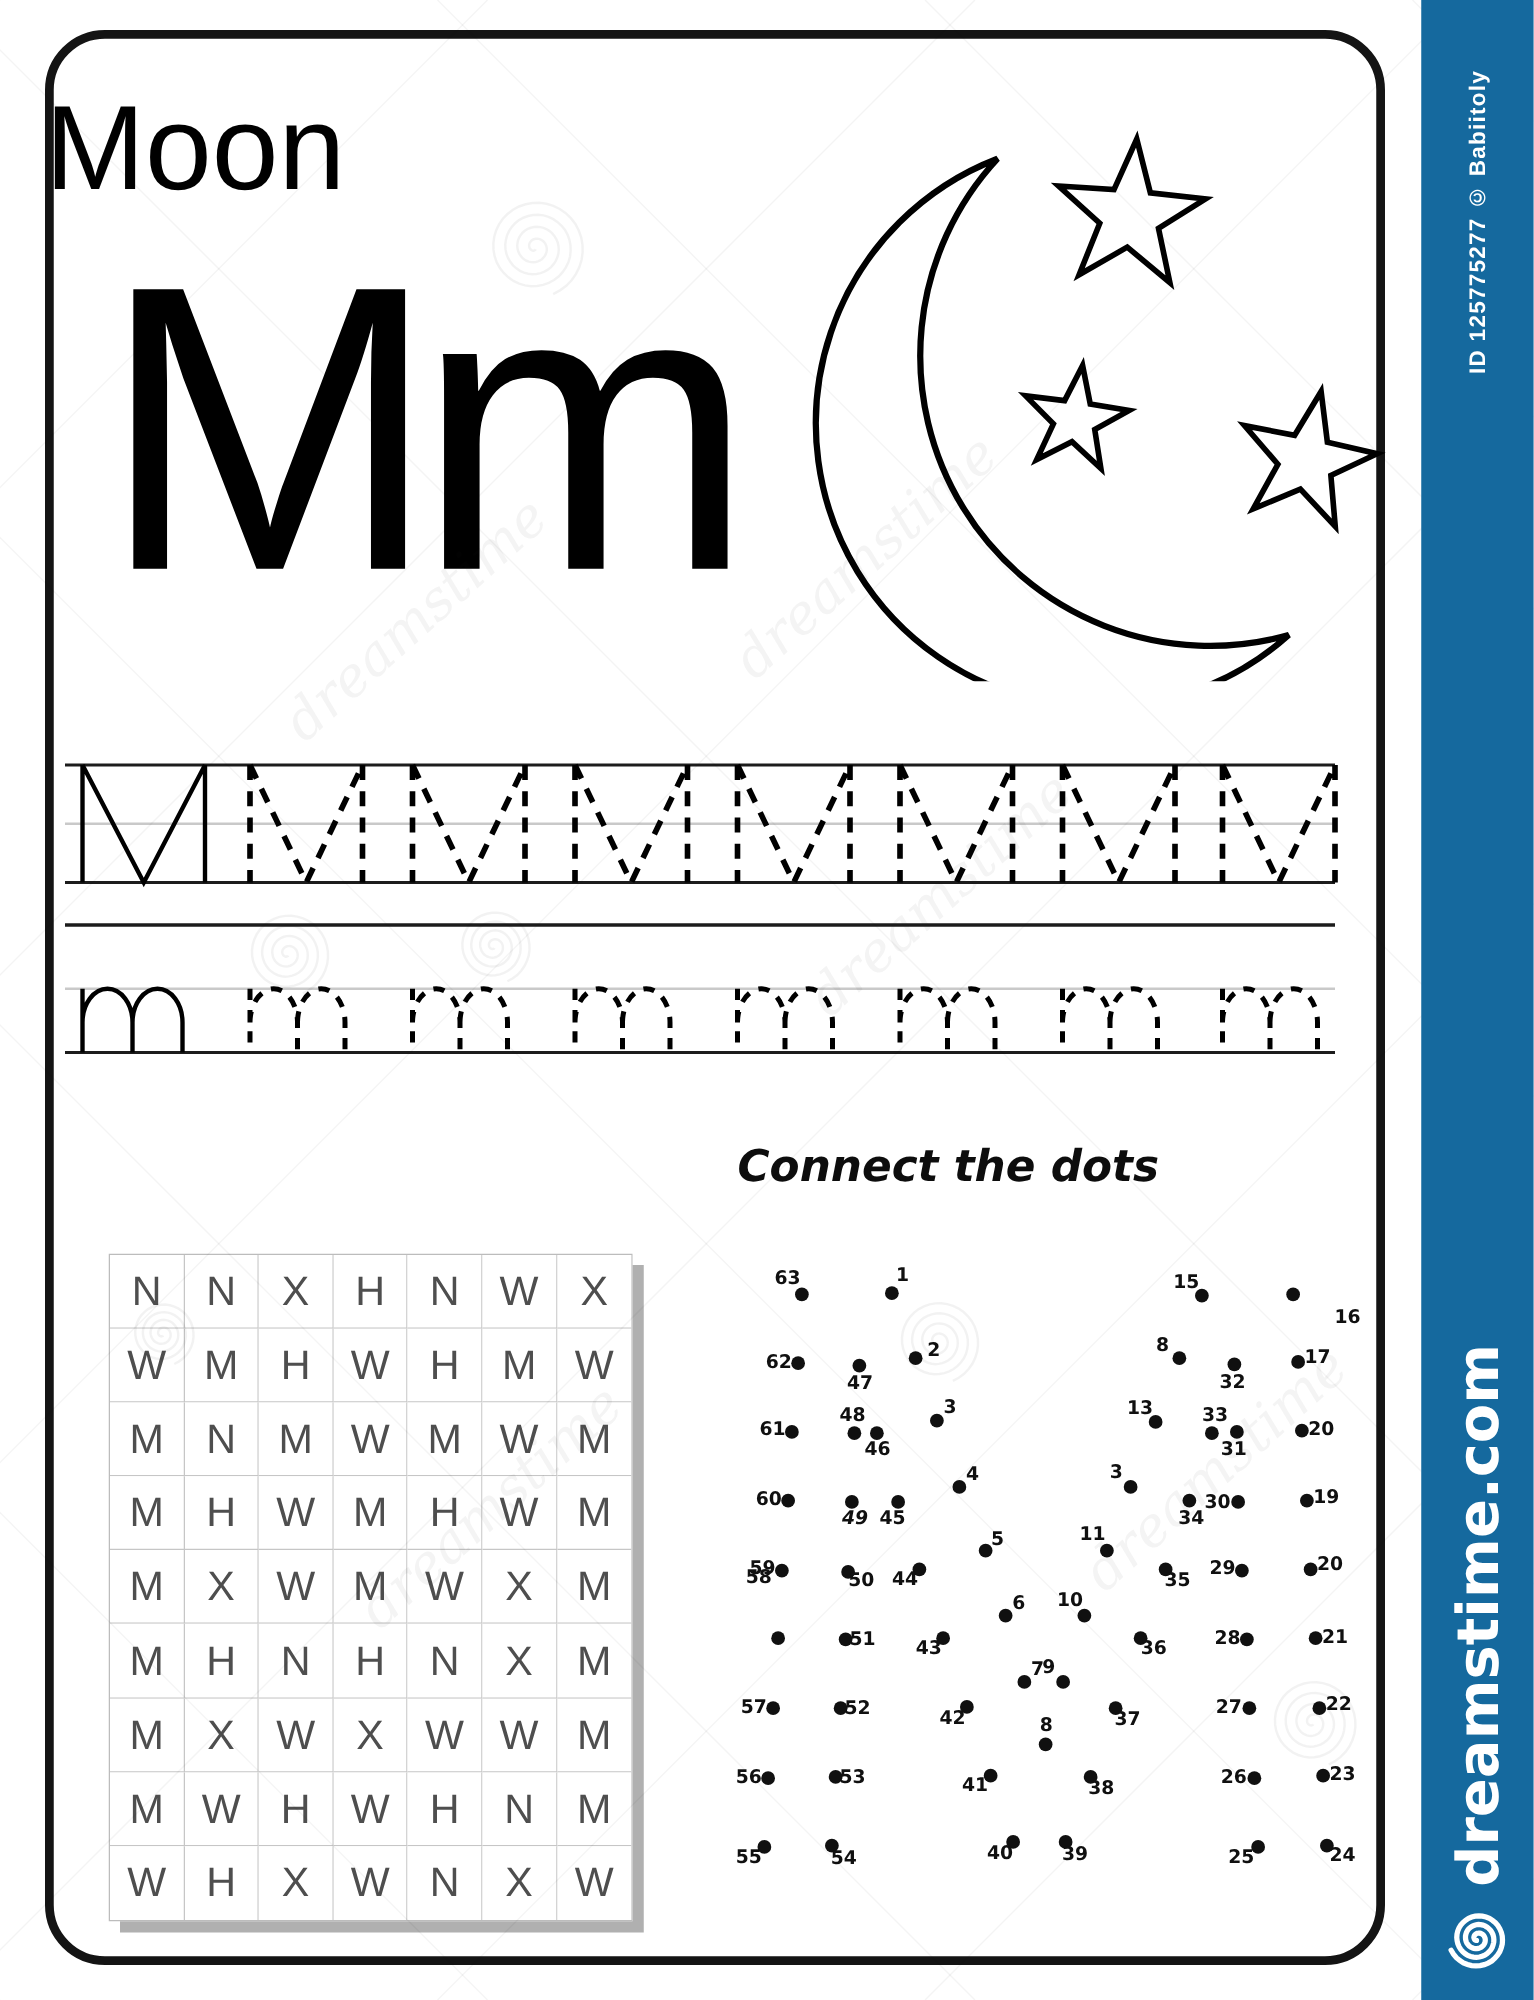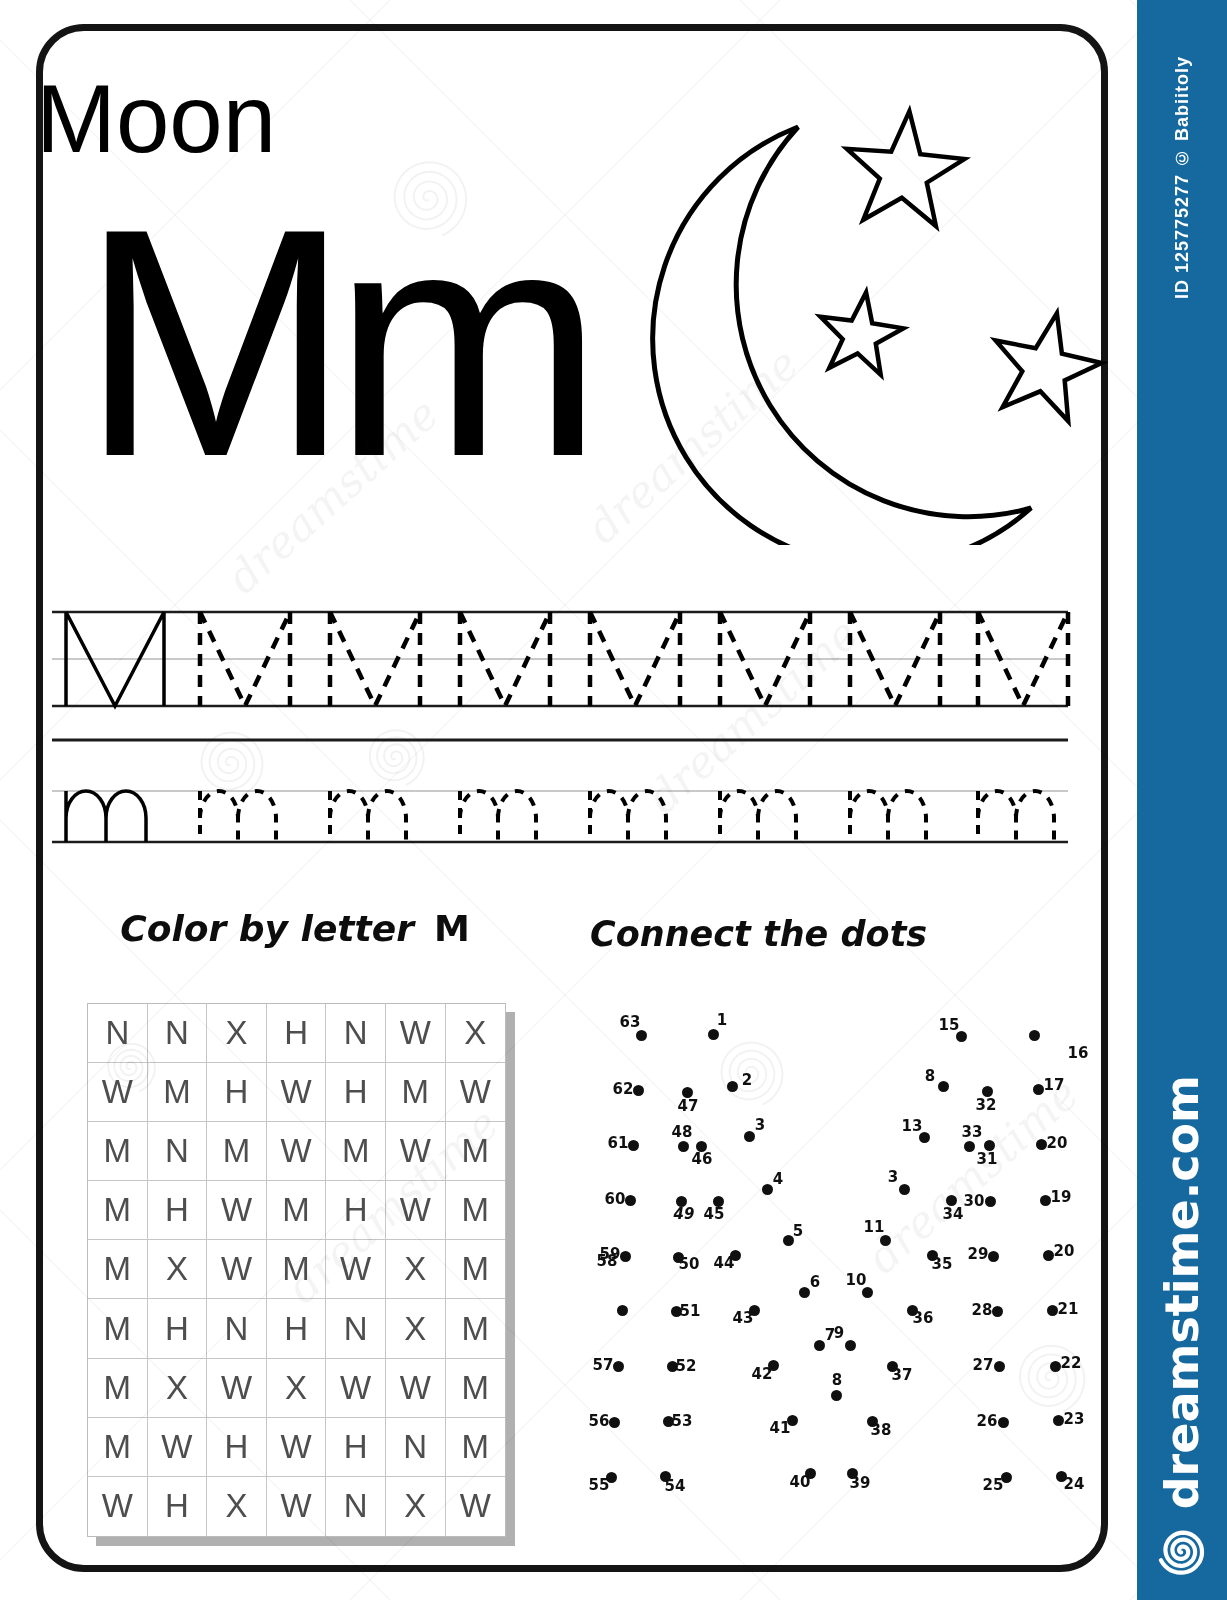--- a/index.html
+++ b/index.html
@@ -78,23 +78,20 @@
       <path d="M 52 706 H 1068" class="gl-black"></path>
       <path d="M 52 740 H 1068" class="gl-sep"></path>
       <path d="M 52 791 H 1068" class="gl-gray"></path>
       <path d="M 52 842 H 1068" class="gl-black"></path>
       <path d="M 66 612 V 706 M 66 612 L 115 706 L 164 612 M 164 612 V 706" class="tr-solid"></path>
       <path d="M 200 612 V 706 M 200 612 L 245 706 L 290 612 M 290 612 V 706 M 330 612 V 706 M 330 612 L 375 706 L 420 612 M 420 612 V 706 M 460 612 V 706 M 460 612 L 505 706 L 550 612 M 550 612 V 706 M 590 612 V 706 M 590 612 L 635 706 L 680 612 M 680 612 V 706 M 720 612 V 706 M 720 612 L 765 706 L 810 612 M 810 612 V 706 M 850 612 V 706 M 850 612 L 895 706 L 940 612 M 940 612 V 706 M 978 612 V 706 M 978 612 L 1023 706 L 1068 612 M 1068 612 V 706" class="tr-dash-u"></path>
       <path d="M 66 791 V 842 M 66 818 A 20 27 0 0 1 106 818 V 842 M 106 818 A 20 27 0 0 1 146 818 V 842" class="tr-solid"></path>
       <path d="M 200 791 V 842 M 200 818 A 19 27 0 0 1 238 818 V 842 M 238 818 A 19 27 0 0 1 276 818 V 842 M 330 791 V 842 M 330 818 A 19 27 0 0 1 368 818 V 842 M 368 818 A 19 27 0 0 1 406 818 V 842 M 460 791 V 842 M 460 818 A 19 27 0 0 1 498 818 V 842 M 498 818 A 19 27 0 0 1 536 818 V 842 M 590 791 V 842 M 590 818 A 19 27 0 0 1 628 818 V 842 M 628 818 A 19 27 0 0 1 666 818 V 842 M 720 791 V 842 M 720 818 A 19 27 0 0 1 758 818 V 842 M 758 818 A 19 27 0 0 1 796 818 V 842 M 850 791 V 842 M 850 818 A 19 27 0 0 1 888 818 V 842 M 888 818 A 19 27 0 0 1 926 818 V 842 M 978 791 V 842 M 978 818 A 19 27 0 0 1 1016 818 V 842 M 1016 818 A 19 27 0 0 1 1054 818 V 842" class="tr-dash-l"></path>
     </svg>
 
-  <div class="h-color">
-    <span>Color by letter</span><span class="target">M</span>
-  </div>
 
   <div class="h-dots">Connect the dots</div>
 
   <div class="letter-grid" id="letter-grid">
       <div class="cell">N</div>
       <div class="cell">N</div>
       <div class="cell">X</div>
       <div class="cell">H</div>
       <div class="cell">N</div>
       <div class="cell">W</div>

